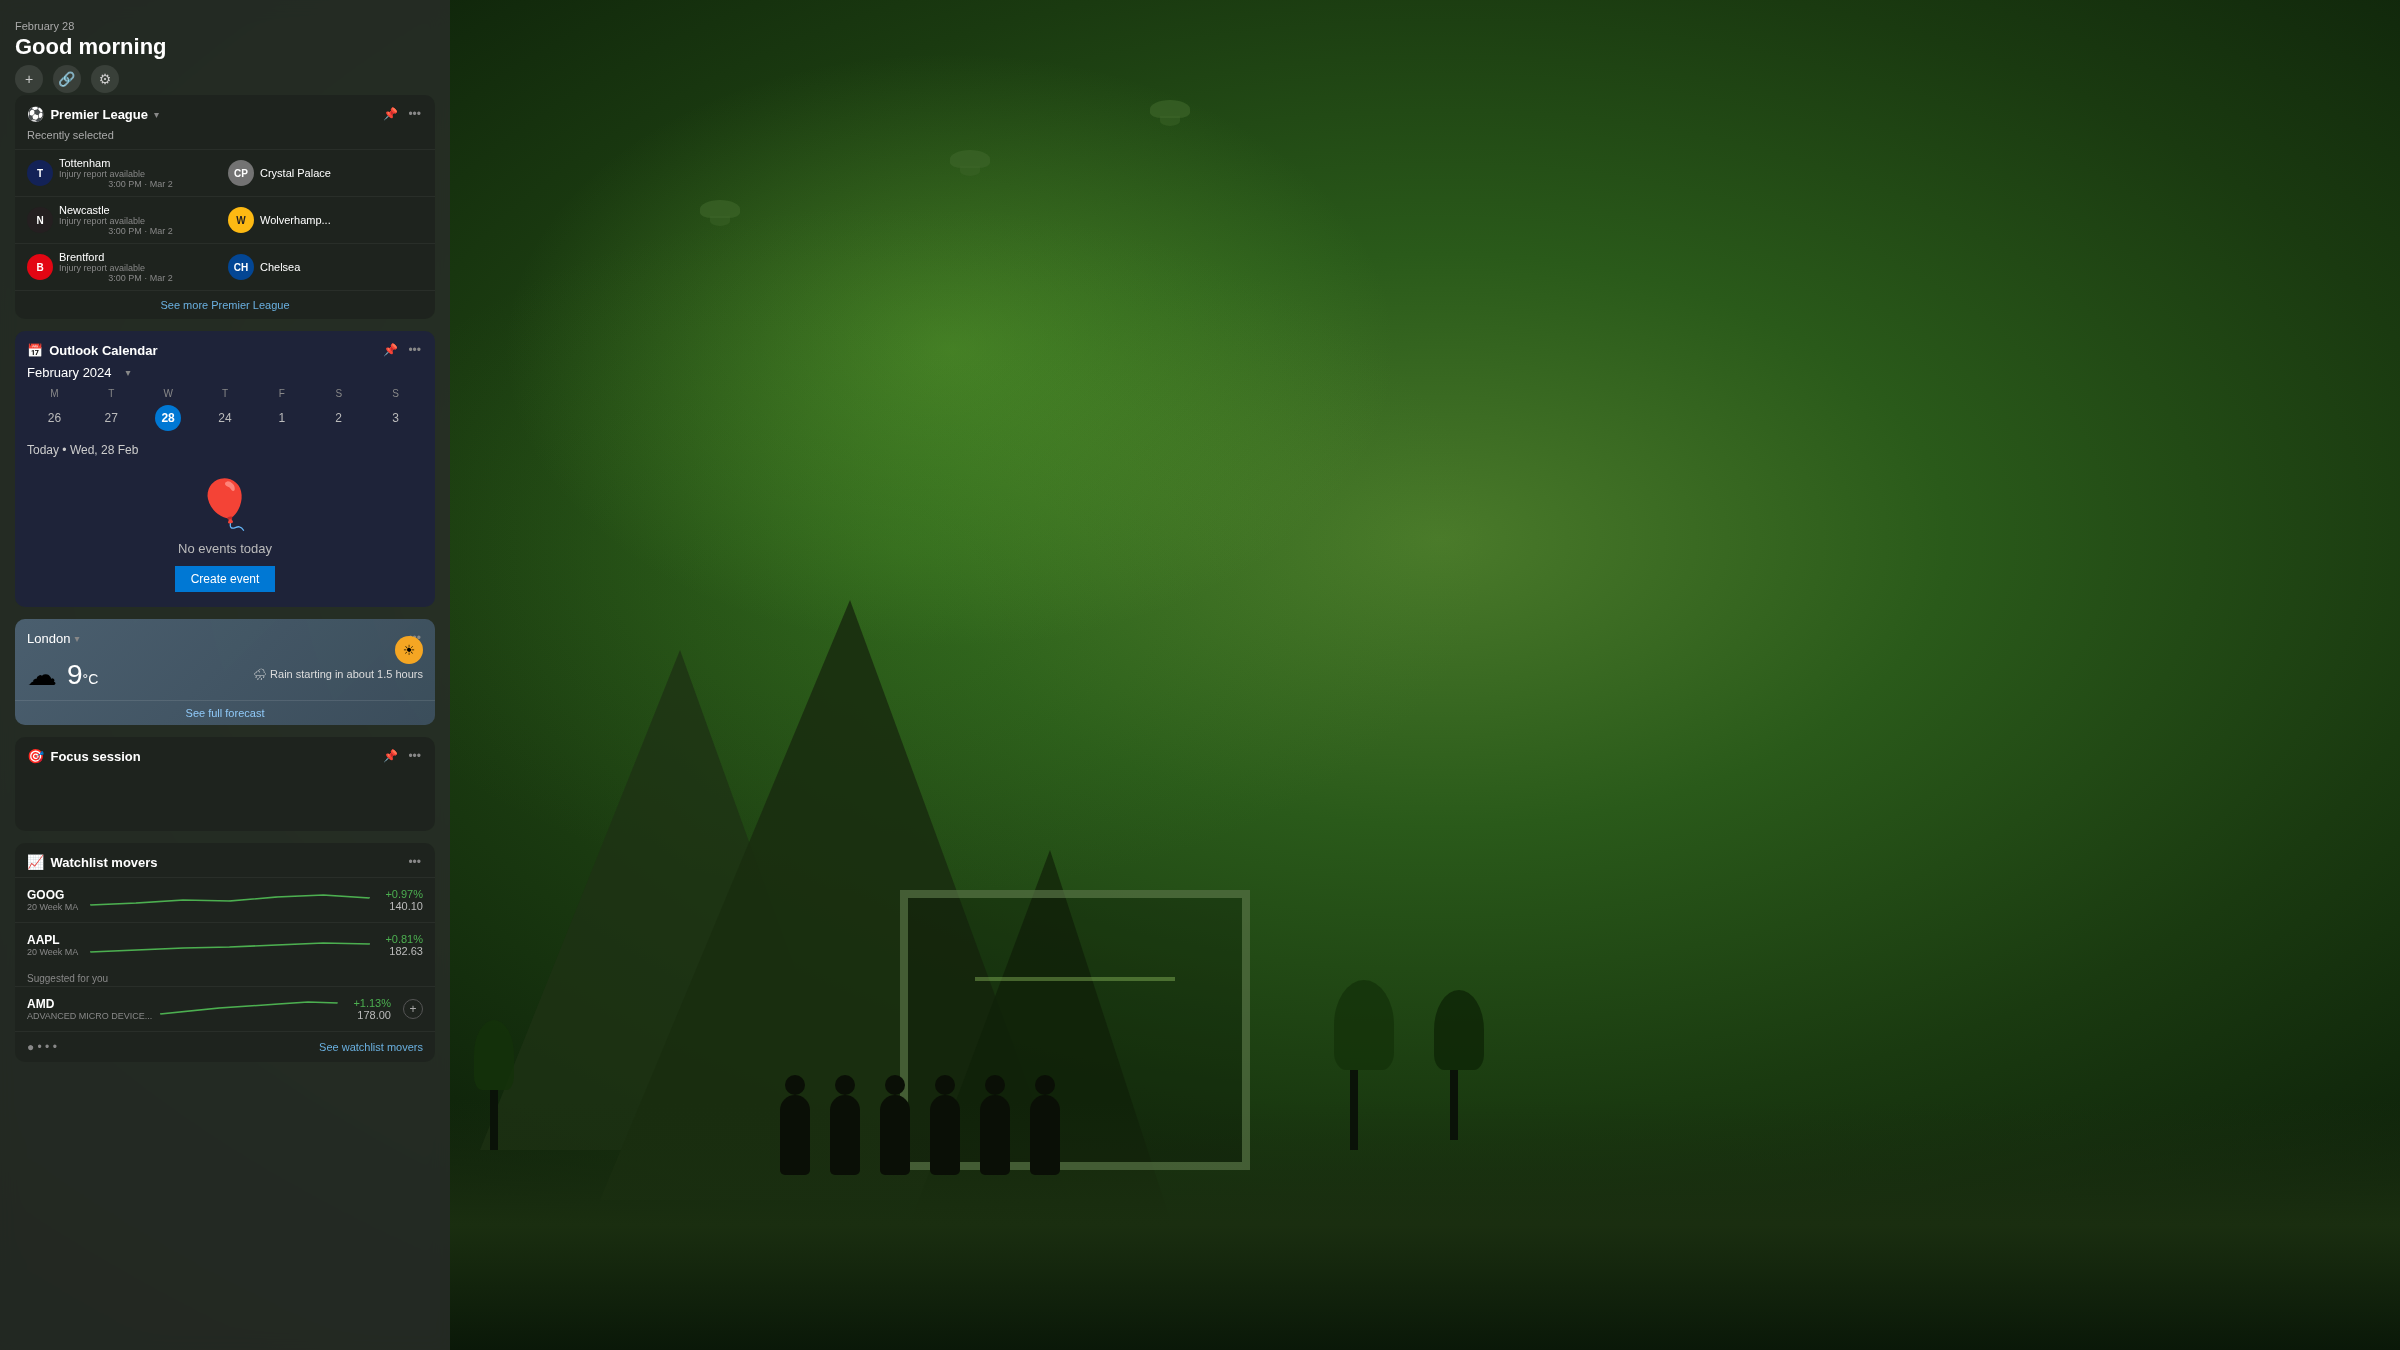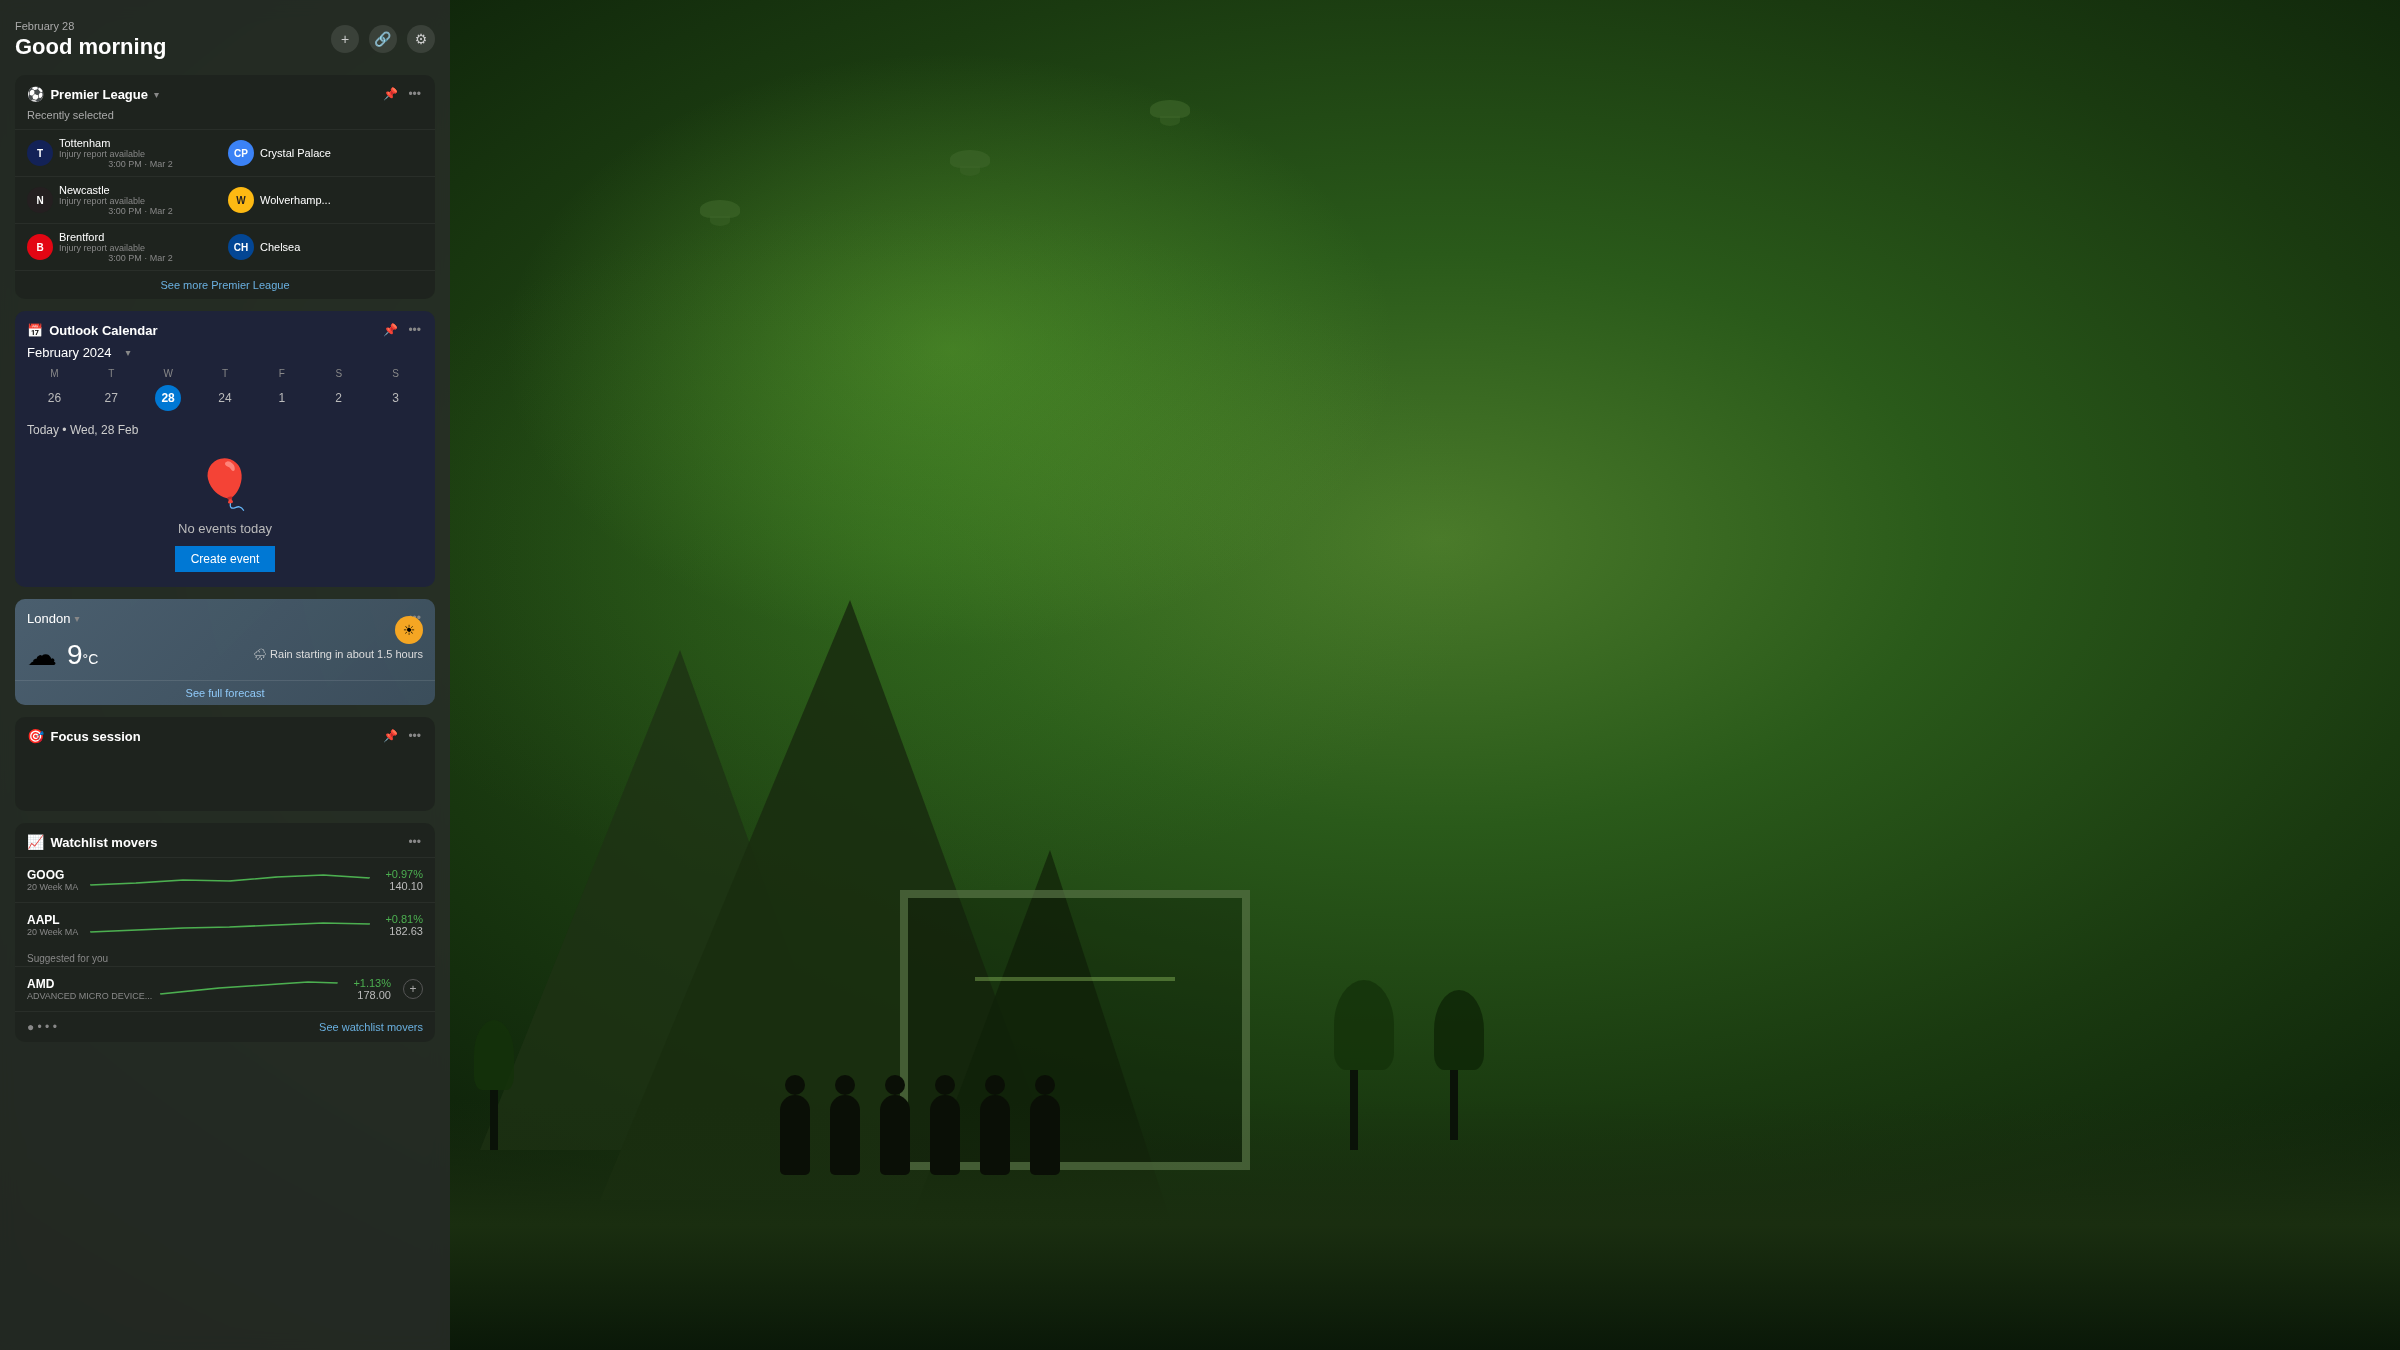--- a/index.html
+++ b/index.html
@@ -169,21 +169,22 @@
       z-index: 10;
       padding: 20px 15px;
       overflow-y: auto;
     }
 
     
     .panel-header {
       display: flex;
       align-items: flex-start;
       justify-content: space-between;
-      margin-bottom: 15px;
+      margin-bottom: 2px;
+      flex-direction: column;
     }
     .panel-title-area { flex: 1; }
     .panel-date {
       font-size: 11px;
       color: #aaa;
       margin-bottom: 2px;
     }
     .panel-greeting {
       font-size: 22px;
       font-weight: 600;
@@ -553,21 +554,21 @@
     </div>
     <div class="widget-subtitle">Recently selected</div>
 
     <div class="match-row">
       <div class="team-logo" style="background:#132257; color:#fff;">T</div>
       <div class="team-info">
         <div class="team-name">Tottenham</div>
         <div class="match-meta">Injury report available</div>
         <div class="match-time" style="font-size:9px;color:#888;">3:00 PM · Mar 2</div>
       </div>
-      <div class="team-logo" style="background:#3b82f6; color:#fff;">CP</div>
+      <div class="team-logo" style="background:#737373; color:#fff;">CP</div>
       <div class="team-info">
         <div class="team-name">Crystal Palace</div>
       </div>
     </div>
 
     <div class="match-row">
       <div class="team-logo" style="background:#241F20; color:#fff;">N</div>
       <div class="team-info">
         <div class="team-name">Newcastle</div>
         <div class="match-meta">Injury report available</div>

